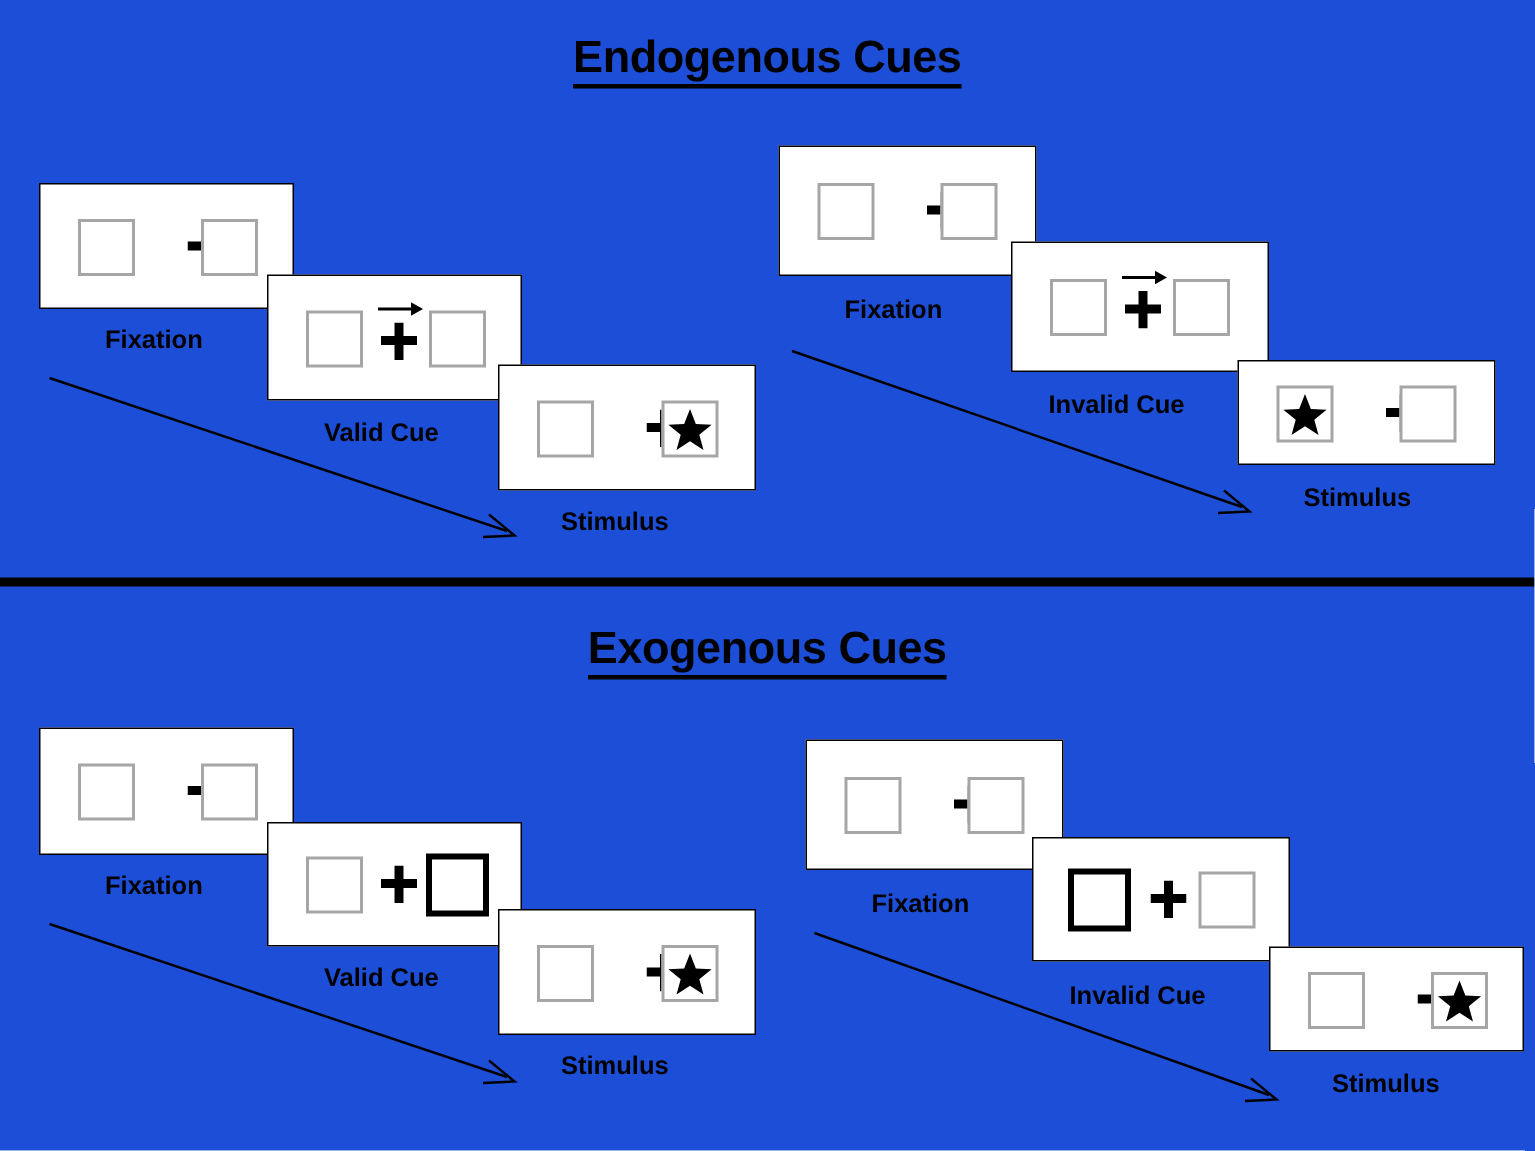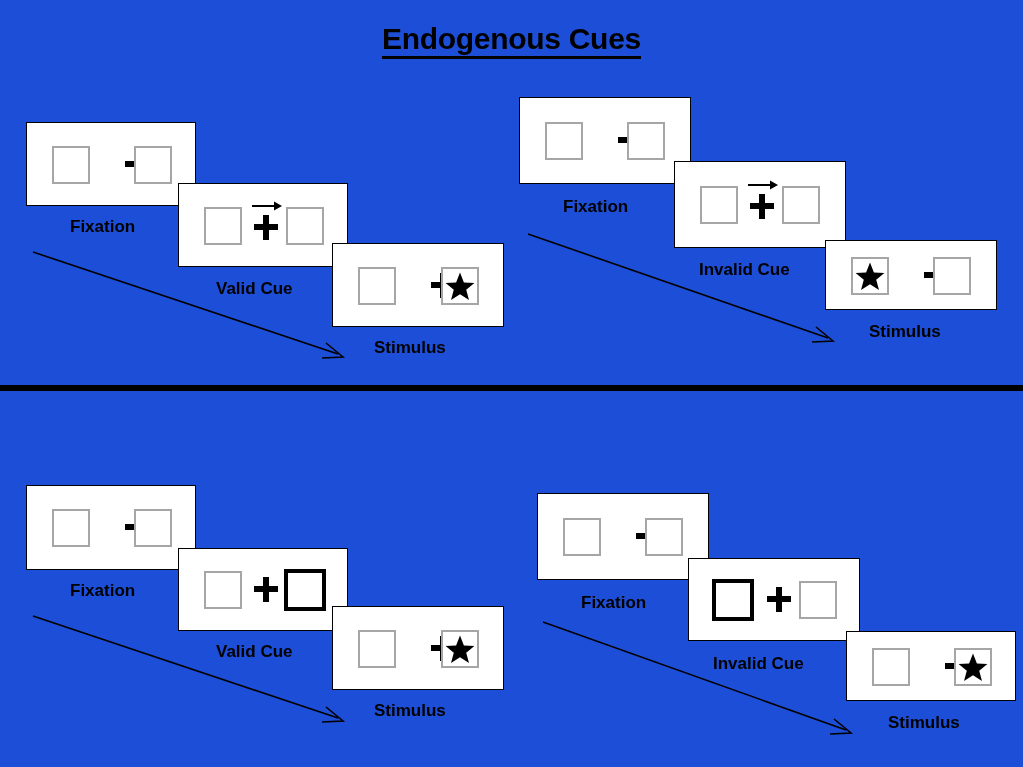--- a/index.html
+++ b/index.html
@@ -226,20 +226,23 @@
 
   <div class="time-arrow" style="left:525px; top:230px;">
     <svg width="315" height="120" viewBox="0 0 315 120" aria-hidden="true">
       <line x1="3" y1="4" x2="303" y2="108" stroke="#000000" stroke-width="1.6"></line>
       <path d="M291 97 L308 111 L287 112" fill="none" stroke="#000000" stroke-width="1.6"></path>
     </svg>
   </div>
 
   <div class="divider" style="top:385px;"></div>
 
+  <div class="section-title" style="top:418px;">
+    <span class="title-text">Exogenous Cues</span>
+  </div>
 
   <div class="frame" style="left:26px; top:485px; width:170px; height:85px;">
     <div class="frame-inner">
       <div class="stim-box" style="left:25px; top:23px; width:38px; height:38px;"></div>
       <div class="plus" style="left:98px; top:29px;">
         <svg width="24" height="25" viewBox="0 0 24 25" aria-hidden="true">
           <path d="M9 0 H15 V9 H24 V15 H15 V25 H9 V15 H0 V9 H9 Z" fill="#000000"></path>
         </svg>
       </div>
       <div class="stim-box" style="left:107px; top:23px; width:38px; height:38px;"></div>

